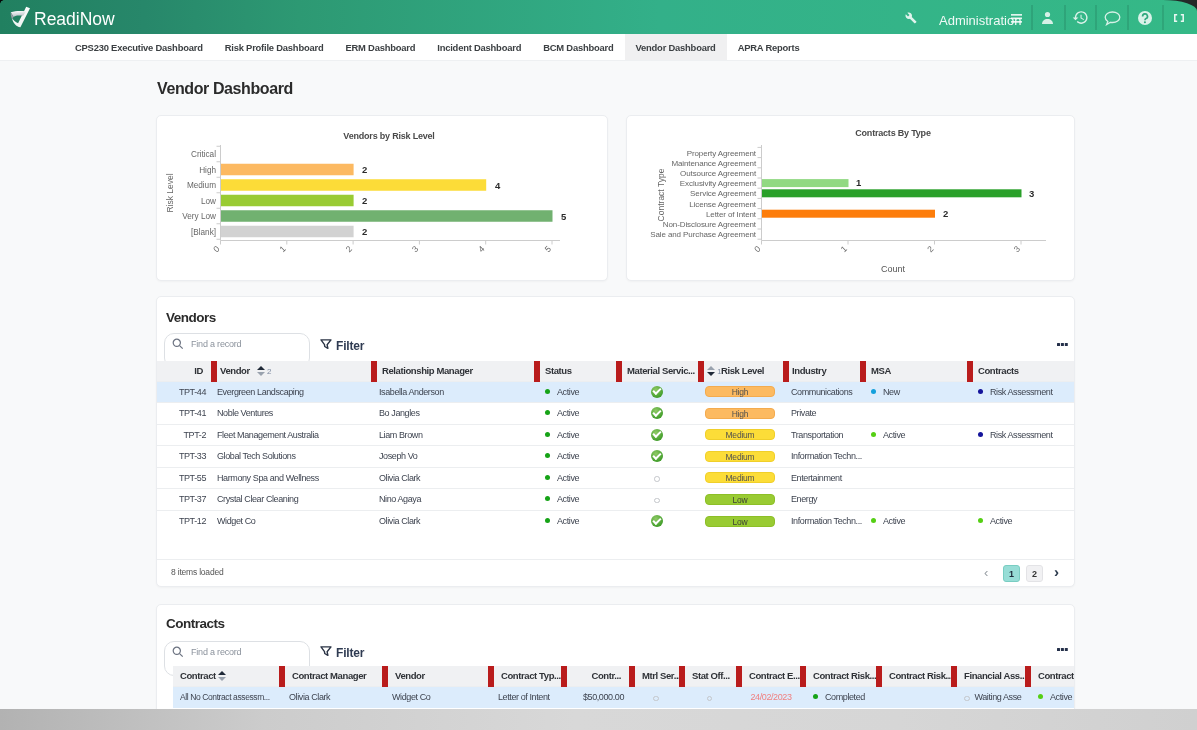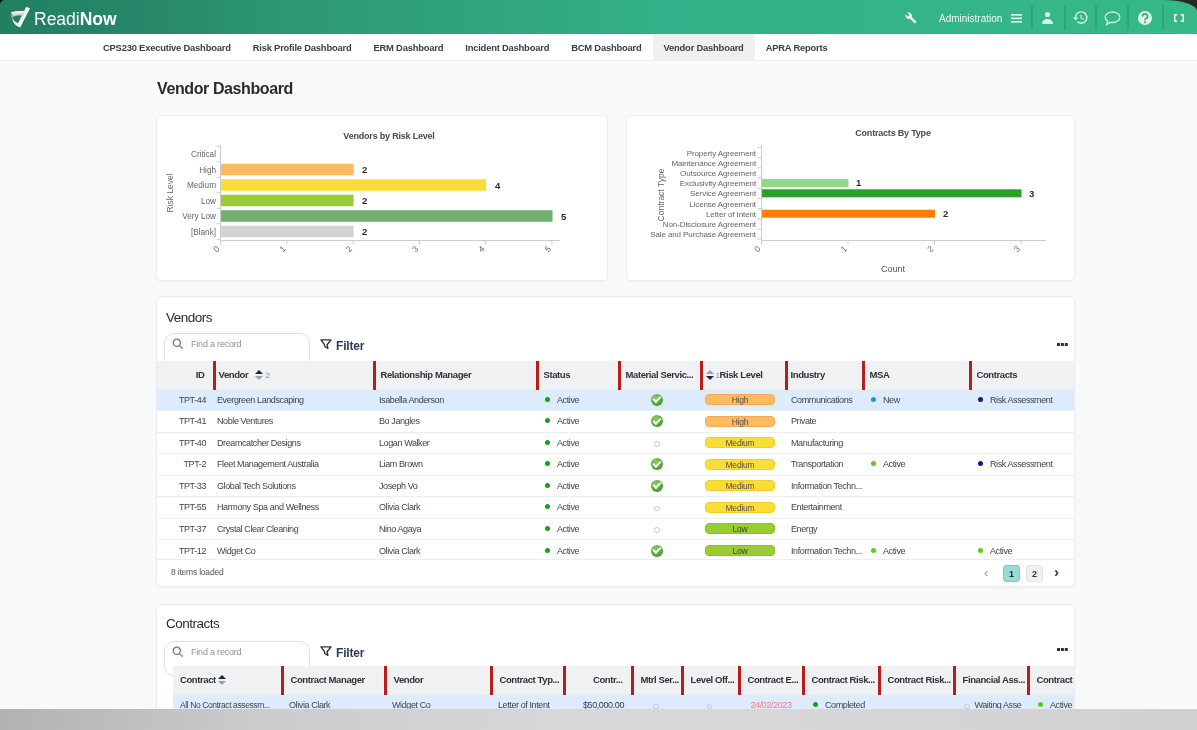--- a/index.html
+++ b/index.html
@@ -2,43 +2,43 @@
 <html><head>
 <meta charset="utf-8">
 <style>
 *{margin:0;padding:0;box-sizing:border-box}
 html,body{width:1197px;height:730px;overflow:hidden}
 body{position:relative;font-family:"Liberation Sans",sans-serif;background:#f8f9fa}
 .abs{position:absolute}
 
 .hdr{position:absolute;top:0;left:0;width:1197px;height:34px;background:linear-gradient(90deg,#218060 0%,#27876a 12%,#2d9973 25%,#33b089 55%,#35b987 100%)}
 .hdr .logo-text{position:absolute;left:34px;top:10.5px;font-size:17.5px;line-height:17px;color:#fff;letter-spacing:0}
-.hdr .logo-text b{font-weight:700}
+.hdr .logo-text b{font-weight:400}
 .hseps{position:absolute;top:5px;height:25px;width:1.5px;background:rgba(0,0,0,0.10)}
-.admin{position:absolute;left:939px;top:13px;font-size:10px;color:rgba(255,255,255,0.92)}
-
-.tabs{position:absolute;top:34px;left:0;width:1197px;height:27px;background:#fff;border-bottom:1px solid #eef0f2;display:flex;padding-left:92px;font-size:9.4px;font-weight:700;color:#3c4043;letter-spacing:-0.2px}
+.admin{position:absolute;left:939px;top:13px;font-size:13px;color:rgba(255,255,255,0.92)}
+
+.tabs{position:absolute;top:34px;left:0;width:1197px;height:27px;background:#fff;border-bottom:1px solid #eef0f2;display:flex;padding-left:64px;font-size:9.4px;font-weight:700;color:#3c4043;letter-spacing:-0.2px}
 .tab{padding:0 11px;display:flex;align-items:center;white-space:nowrap}
 .tab.active{background:#f0f0f1}
 
 .card{position:absolute;background:#fff;border:1px solid #ebedf0;border-radius:5px;box-shadow:0 1px 2px rgba(40,50,60,0.04)}
 .title{position:absolute;left:157px;top:80px;font-size:16px;font-weight:700;color:#2b2b2b;letter-spacing:-0.4px}
 
-.sect-title{position:absolute;font-size:13.5px;font-weight:400;color:#2b2b2b;letter-spacing:-0.5px}
+.sect-title{position:absolute;font-size:13.5px;font-weight:700;color:#2b2b2b;letter-spacing:-0.5px}
 .search{position:absolute;width:146px;height:35px;border:1px solid #dde0e4;border-radius:10px;background:#fff}
 .search .ph{position:absolute;left:26px;top:5px;font-size:9px;color:#8b929c;letter-spacing:-0.2px}
 .filter{position:absolute;font-size:12px;font-weight:700;color:#2f3b52;letter-spacing:-0.2px}
 .mdots{position:absolute;width:2.6px;height:2.6px;background:#25304a;border-radius:0.5px;box-shadow:3.9px 0 #25304a,7.8px 0 #25304a}
 
 table{border-collapse:collapse;table-layout:fixed;width:917px;font-size:9px;letter-spacing:-0.4px}
-th{background:#f0f1f3;font-weight:700;color:#2f3237;text-align:left;font-size:9.5px;border-left:3px solid #b91c1c;padding:0 0 0 5px;white-space:nowrap;overflow:hidden}
+th{background:#f0f1f3;font-weight:700;color:#2f3237;text-align:left;font-size:9.5px;border-left:6px solid #b91c1c;padding:0 0 0 5px;white-space:nowrap;overflow:hidden}
 th:first-child{border-left:none}
 td{border-top:1px solid #eceef0;color:#3e4450;padding:0 0 0 5px;white-space:nowrap;overflow:hidden}
 tr.sel td{background:#dcecfc}
-.tr-h{height:28px}
+.tr-h{height:20px}
 .num{text-align:right;padding-right:8px}
 .dot{display:inline-block;width:5px;height:5px;border-radius:50%;margin-left:3px;margin-right:7px;vertical-align:1px}
 .g{background:#16a317}.lg{background:#55cf14}.bl{background:#14a0dc}.nv{background:#14149b}
 .ocirc{display:inline-block;width:5.5px;height:5.5px;border-radius:50%;border:1.5px solid #c3c6ca;vertical-align:-1px}
 td .ocirc{margin-left:3px;margin-right:5px}
 .pill{display:inline-block;width:70px;height:11px;border-radius:4px;font-size:8.5px;text-align:center;line-height:11px;color:#53524e;font-weight:400;letter-spacing:-0.2px}
 .p-high{background:#fcba61;border:1px solid #f3ab4e}
 .p-med{background:#fcdd38;border:1px solid #f0cf2a}
 .p-low{background:#99cb33;border:1px solid #8dbf27;color:#3c3f34}
 .ctr{text-align:center;padding:0}
@@ -303,31 +303,20 @@
           <td>Noble Ventures</td>
           <td>Bo Jangles</td>
           <td><span class="dot g"></span>Active</td>
           <td class="ctr"><span class="chk"></span></td>
           <td class="ctr"><span class="pill p-high">High</span></td>
           <td>Private</td>
           <td></td>
           <td></td>
         </tr>
     <tr>
-          <td class="num">TPT-40</td>
-          <td>Dreamcatcher Designs</td>
-          <td>Logan Walker</td>
-          <td><span class="dot g"></span>Active</td>
-          <td class="ctr"><span class="ocirc"></span></td>
-          <td class="ctr"><span class="pill p-med">Medium</span></td>
-          <td>Manufacturing</td>
-          <td></td>
-          <td></td>
-        </tr>
-    <tr>
           <td class="num">TPT-2</td>
           <td>Fleet Management Australia</td>
           <td>Liam Brown</td>
           <td><span class="dot g"></span>Active</td>
           <td class="ctr"><span class="chk"></span></td>
           <td class="ctr"><span class="pill p-med">Medium</span></td>
           <td>Transportation</td>
           <td><span class="dot lg"></span>Active</td>
           <td><span class="dot nv"></span>Risk Assessment</td>
         </tr>
@@ -415,21 +404,21 @@
         <col style="width:62px">
       </colgroup>
     <tbody>
         <tr class="tr-h">
       <th style="border-left:none">Contract&nbsp;<span class="sic"></span></th>
       <th>Contract Manager</th>
       <th>Vendor</th>
       <th>Contract Typ...</th>
       <th class="num">Contr...</th>
       <th>Mtrl Ser...</th>
-      <th>Level Off...</th>
+      <th>Stat Off...</th>
       <th>Contract E...</th>
       <th>Contract Risk...</th>
       <th>Contract Risk...</th>
       <th>Financial Ass...</th>
       <th>Contract Stat.</th>
     </tr>
     <tr class="sel" style="height:22px">
           <td style="font-size:8.5px">All No Contract assessm...</td>
           <td>Olivia Clark</td>
           <td>Widget Co</td>

